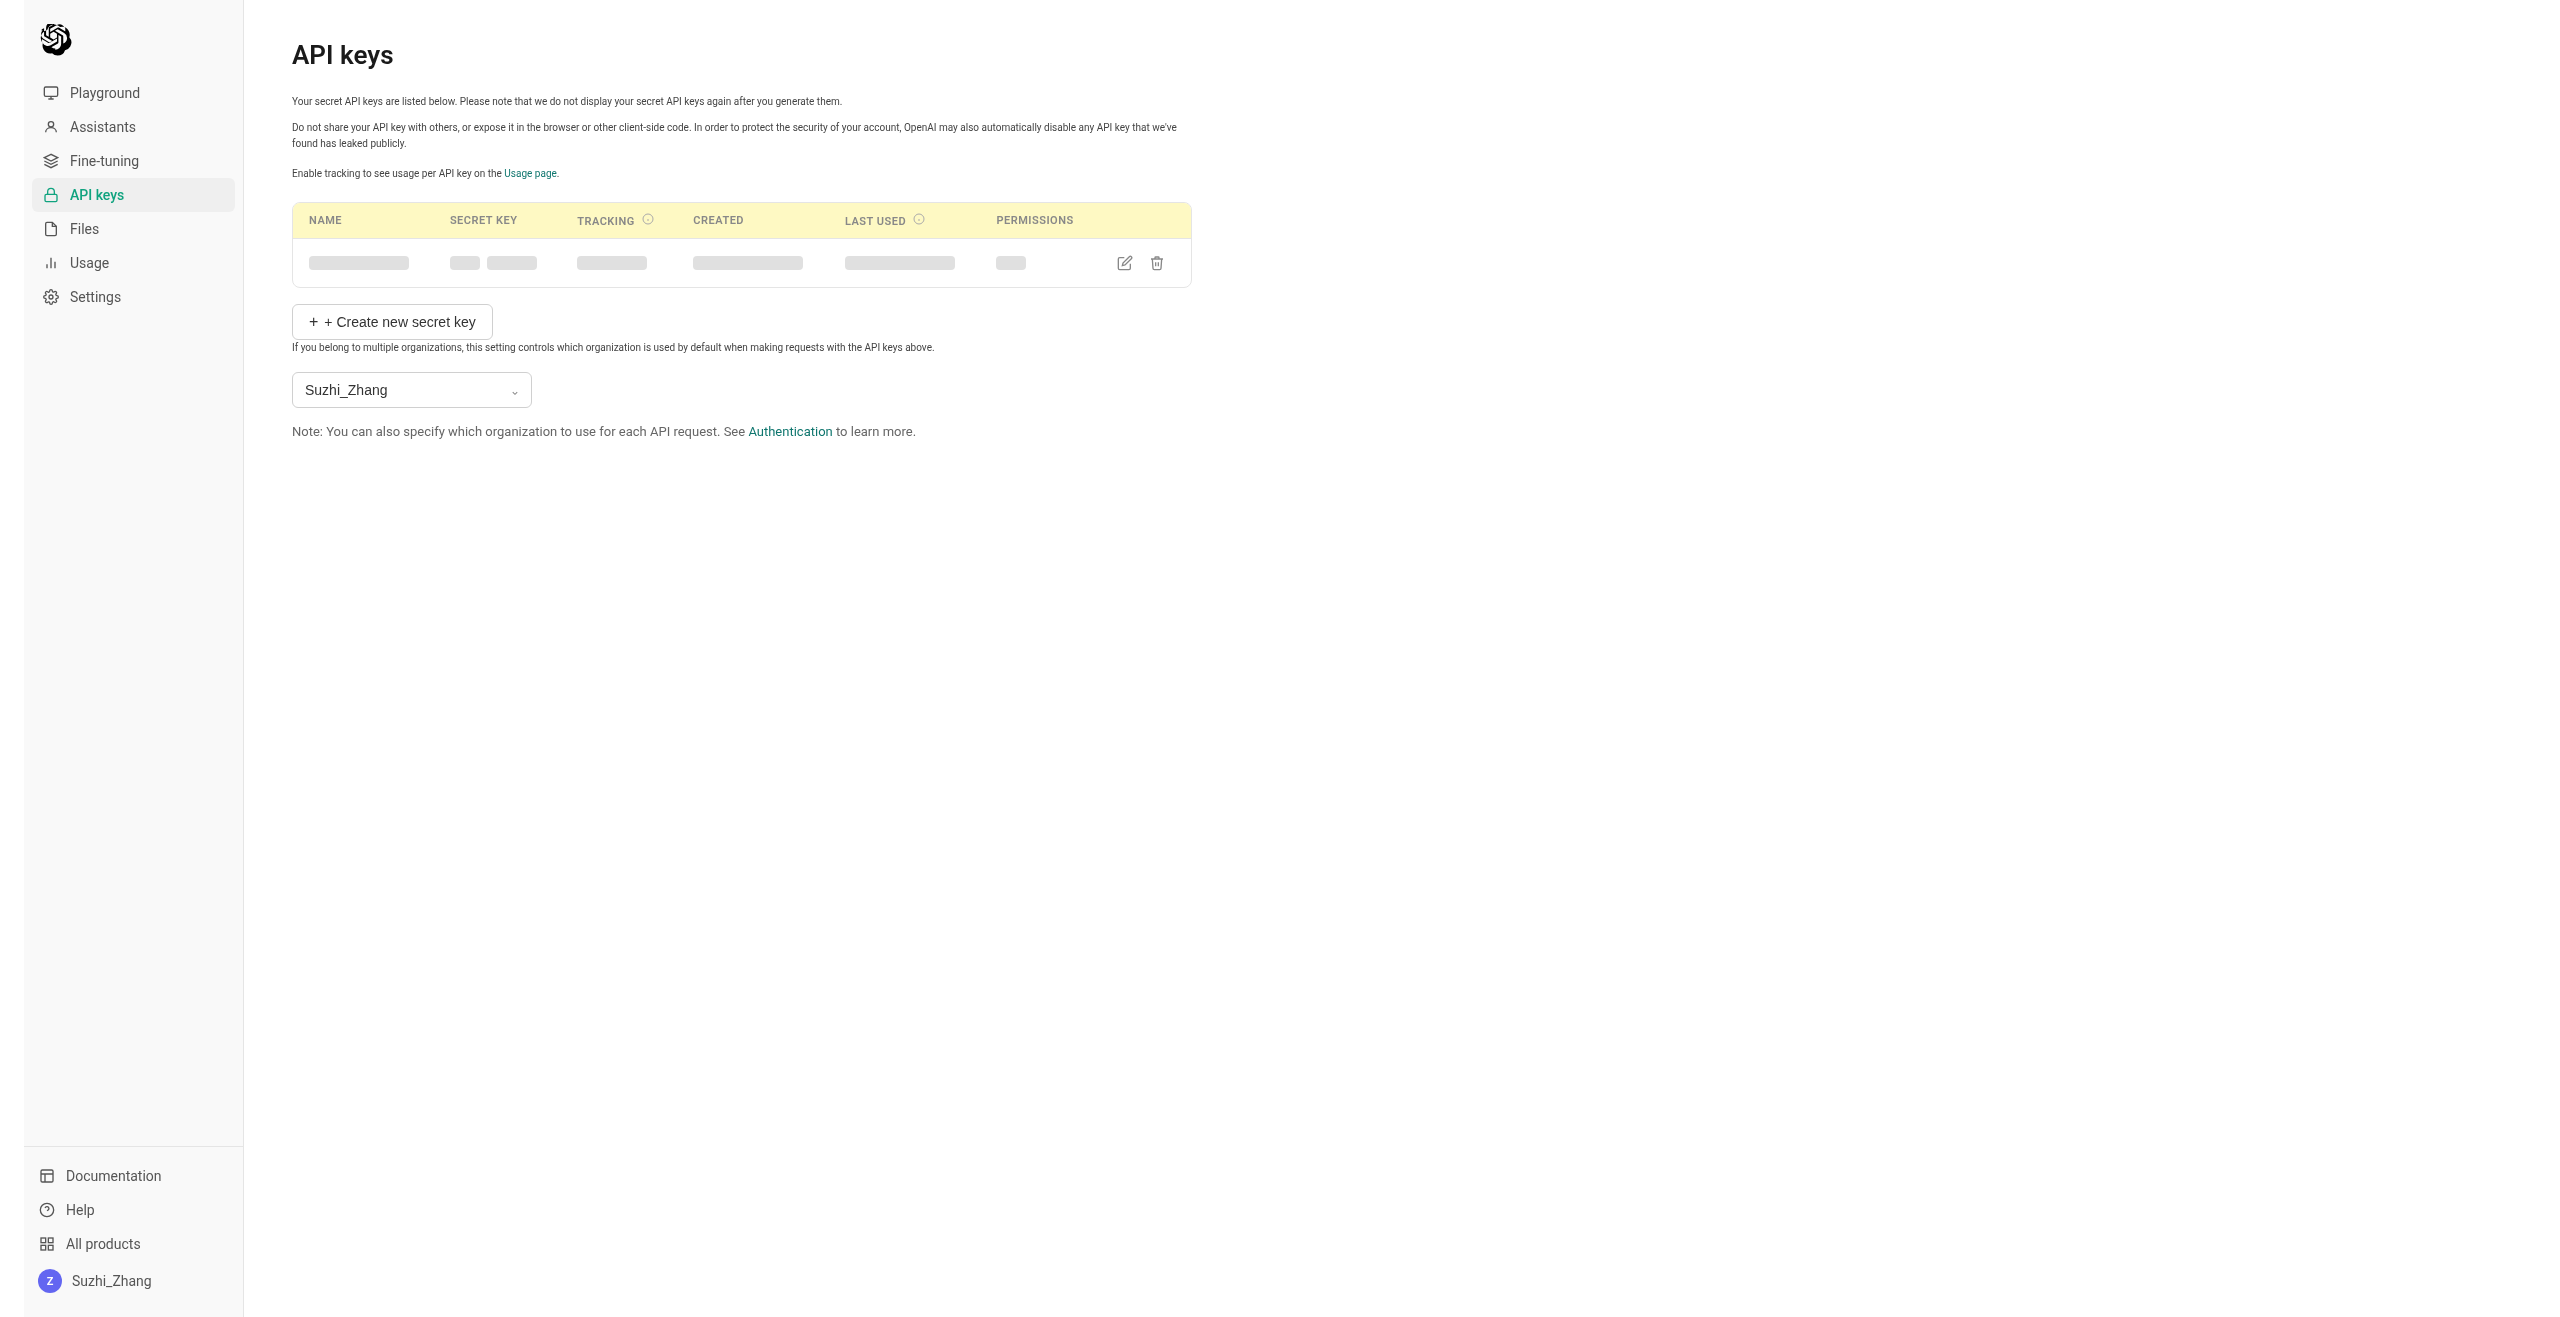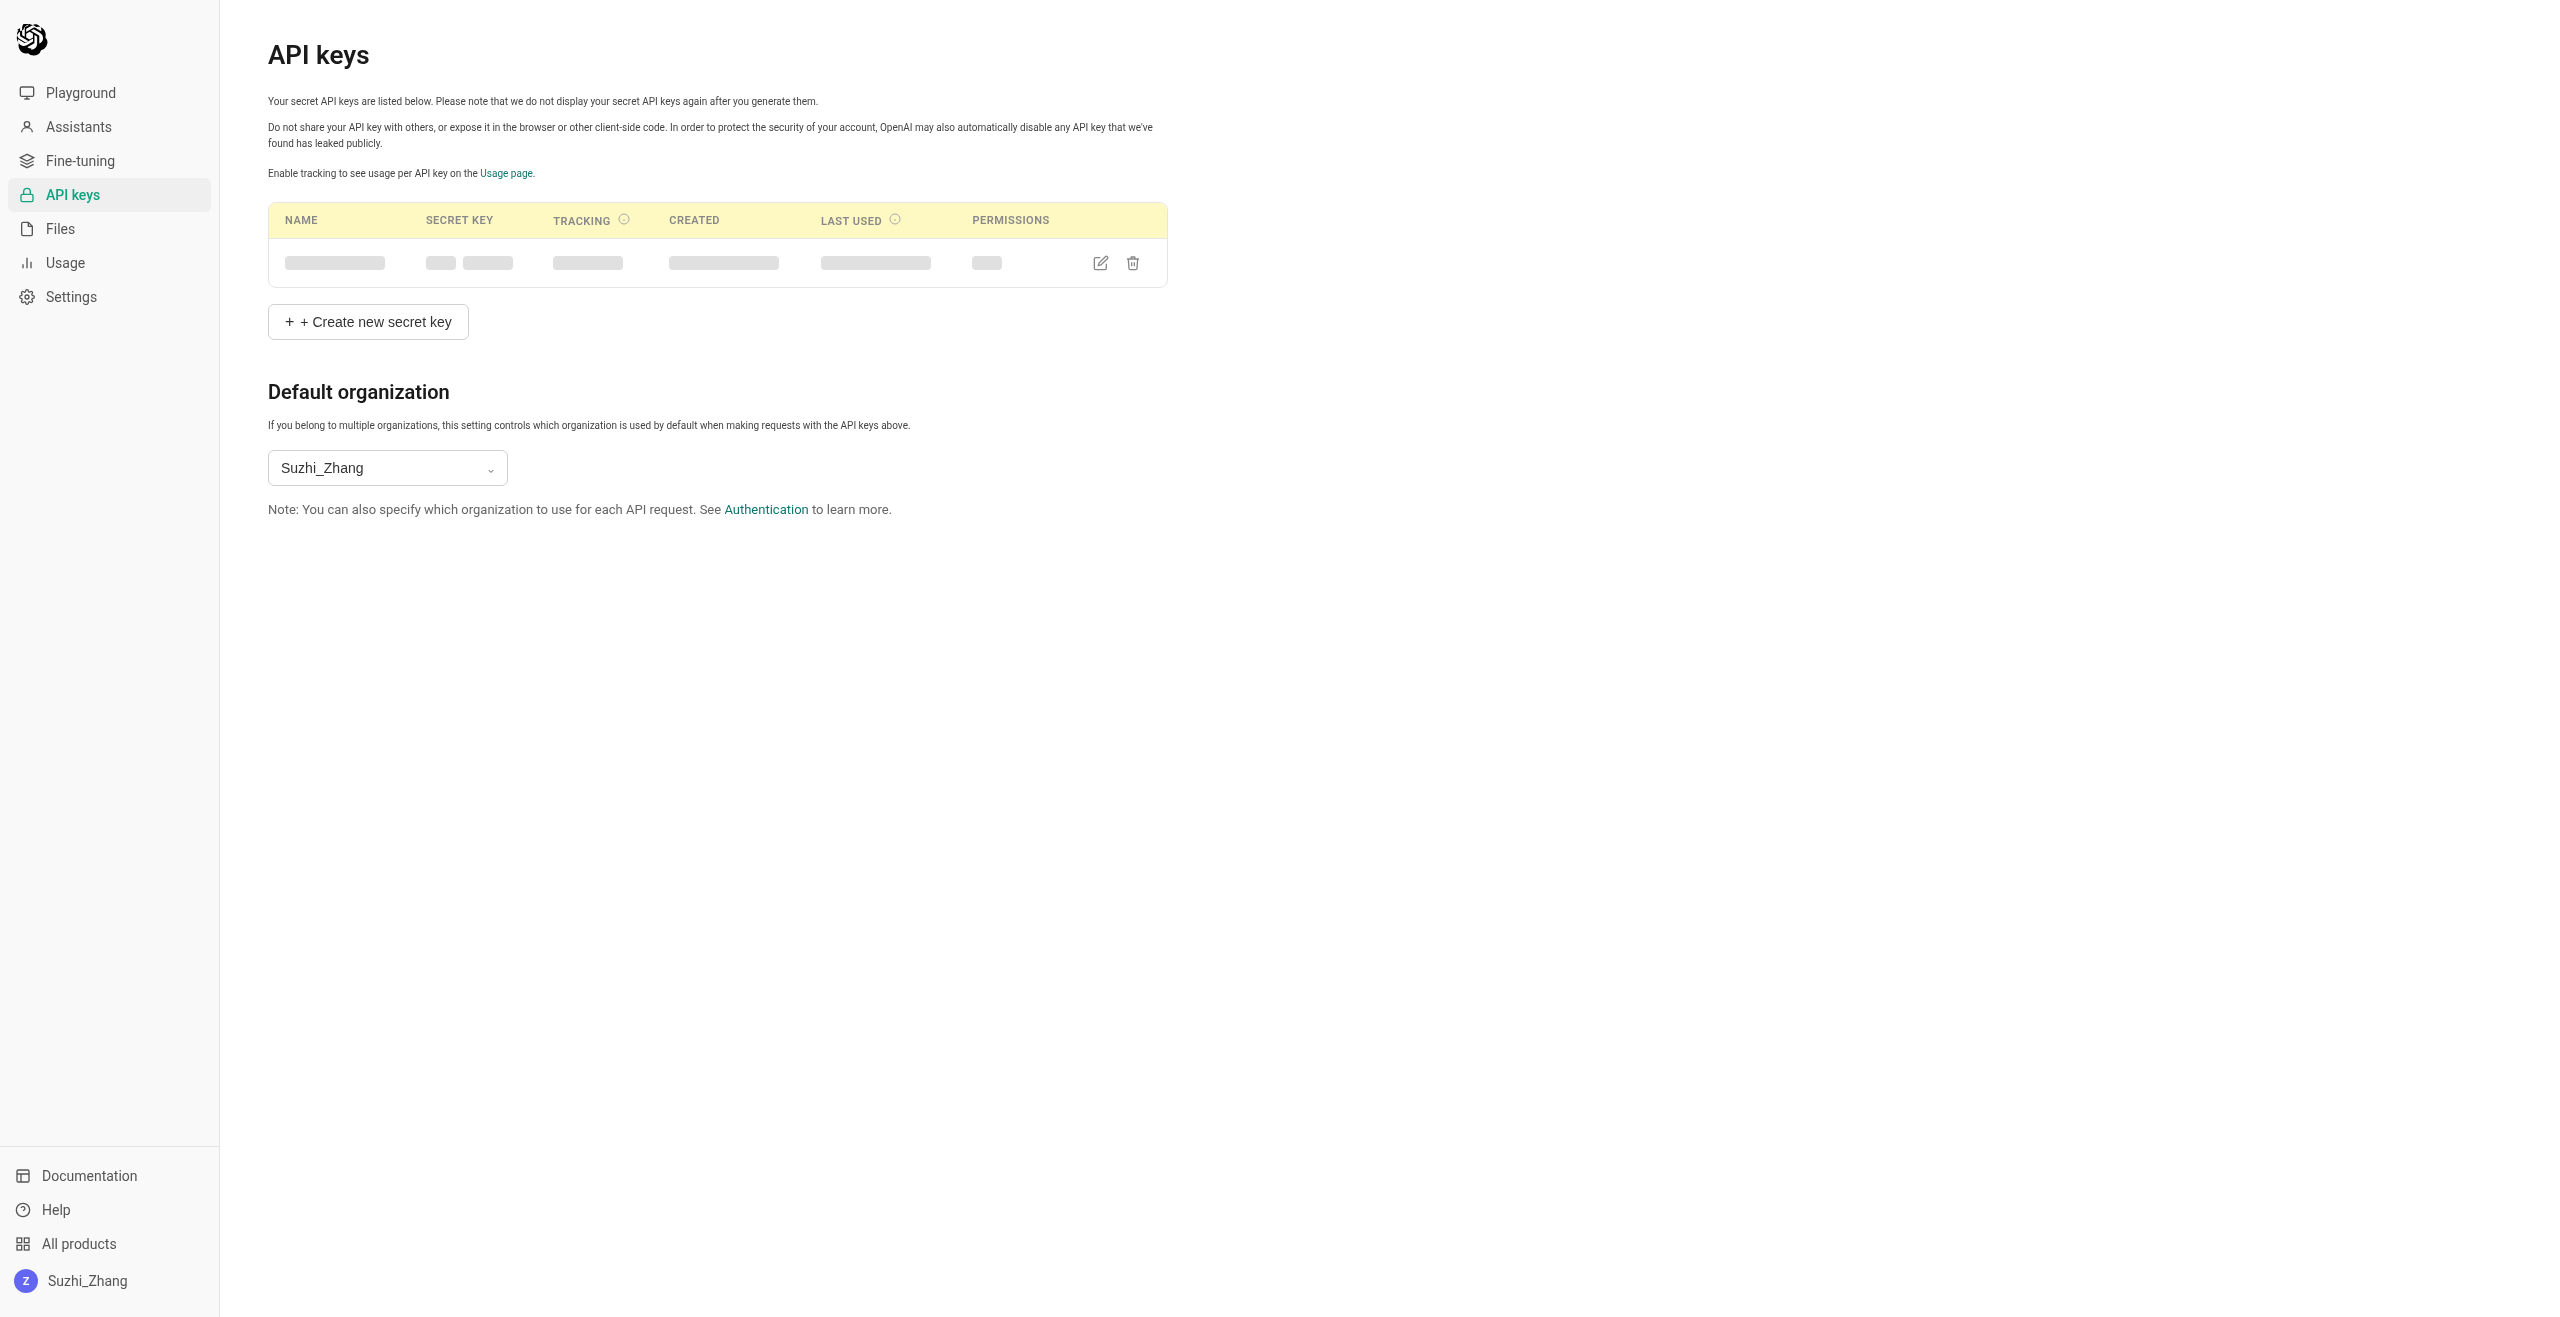--- a/index.html
+++ b/index.html
@@ -16,20 +16,21 @@
     
     .sidebar {
       width: 220px;
       min-width: 220px;
       background: #f9f9f9;
       border-right: 1px solid #e5e5e5;
       display: flex;
       flex-direction: column;
       height: 100vh;
       padding: 16px 0;
+      margin-left: 24px;
     }
     .sidebar-logo {
       padding: 8px 16px 20px 16px;
       display: flex;
       align-items: center;
     }
     .sidebar-logo svg {
       width: 32px;
       height: 32px;
     }
@@ -456,21 +457,20 @@
       </tbody>
     </table>
   </div>
 
   <button class="create-key-btn">
     <span style="font-size:16px; line-height:1;">+</span>
     <span>+ Create new secret key</span>
   </button>
 
   
-  <h2 class="section-title">Default organization</h2>
   <p class="description">If you belong to multiple organizations, this setting controls which organization is used by default when making requests with the API keys above.</p>
 
   <div class="org-select-wrapper">
     <select>
       <option>Suzhi_Zhang</option>
     </select>
   </div>
 
   <p class="note-text">
     <span>Note: You can also specify which organization to use for each API request. See </span><a href="#" class="link">Authentication</a><span> to learn more.</span>

